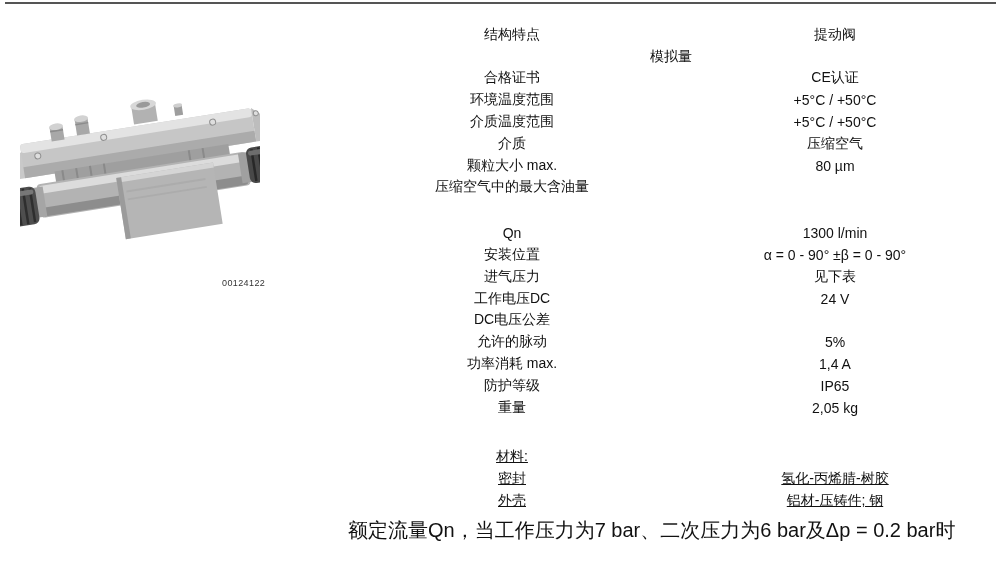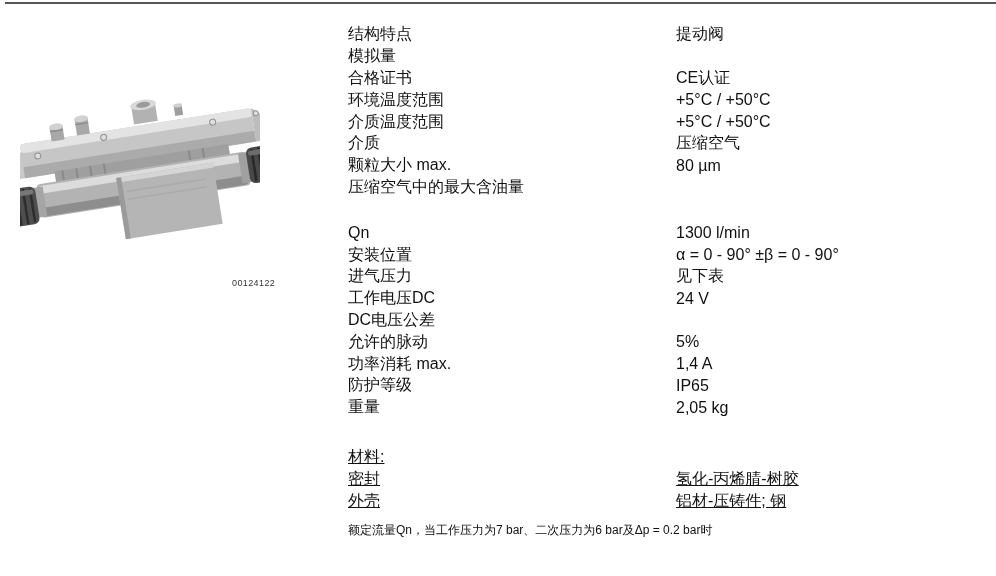--- a/index.html
+++ b/index.html
@@ -23,48 +23,49 @@
   .figure {
     position: absolute;
     left: 20px;
     top: 74px;
     width: 245px;
     height: 225px;
   }
   .figure svg { display: block; }
   .figure-caption {
     position: absolute;
-    left: 212px;
+    left: 202px;
     top: 204px;
     font-size: 9px;
     letter-spacing: 0.4px;
     color: #333333;
     white-space: nowrap;
   }
   .specs {
     position: absolute;
     left: 348px;
     top: 24px;
     width: 646px;
   }
   .spec-block { margin: 0; }
   .spec-block.b0 { margin-bottom: 24px; }
   .spec-block.b1 { margin-bottom: 28px; }
   .spec-block.b2 { margin-bottom: 8px; text-decoration: underline; }
   .spec-row {
     display: flex;
     height: 21.8px;
     align-items: center;
-    font-size: 16px;
+    font-size: 14px;
     white-space: nowrap;
+    text-align: center;
   }
   .spec-label { flex: none; width: 328px; }
   .spec-value { flex: 1; }
   .footnote {
-    font-size: 12px;
+    font-size: 20px;
     line-height: 21.8px;
     white-space: nowrap;
   }
 </style>
 </head>
 <body>
 
 <div class="page">
 
   <div class="top-rule"></div>

